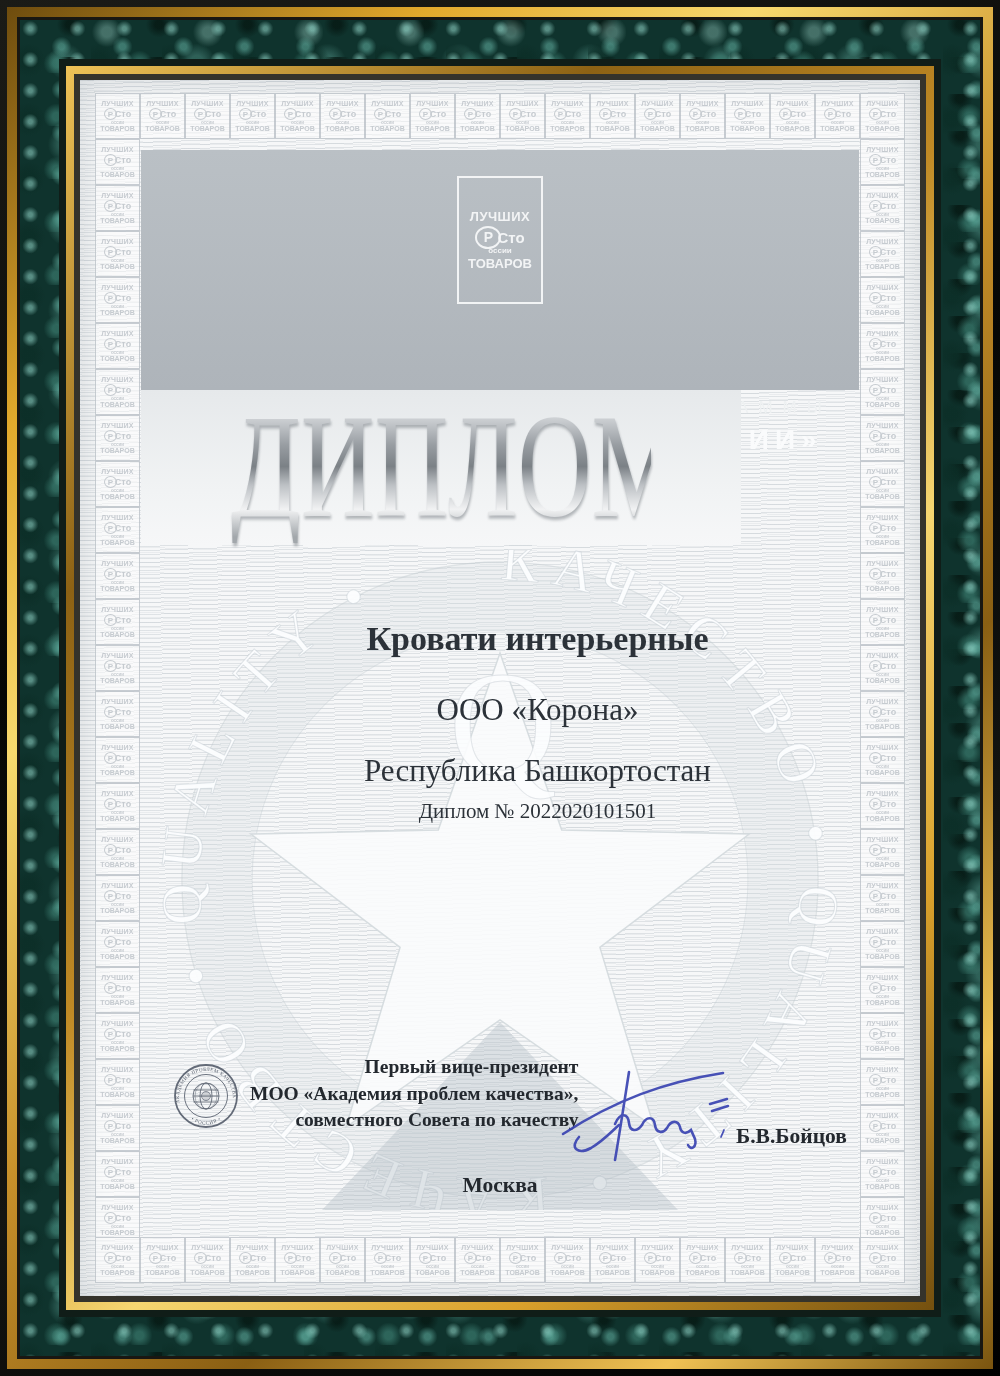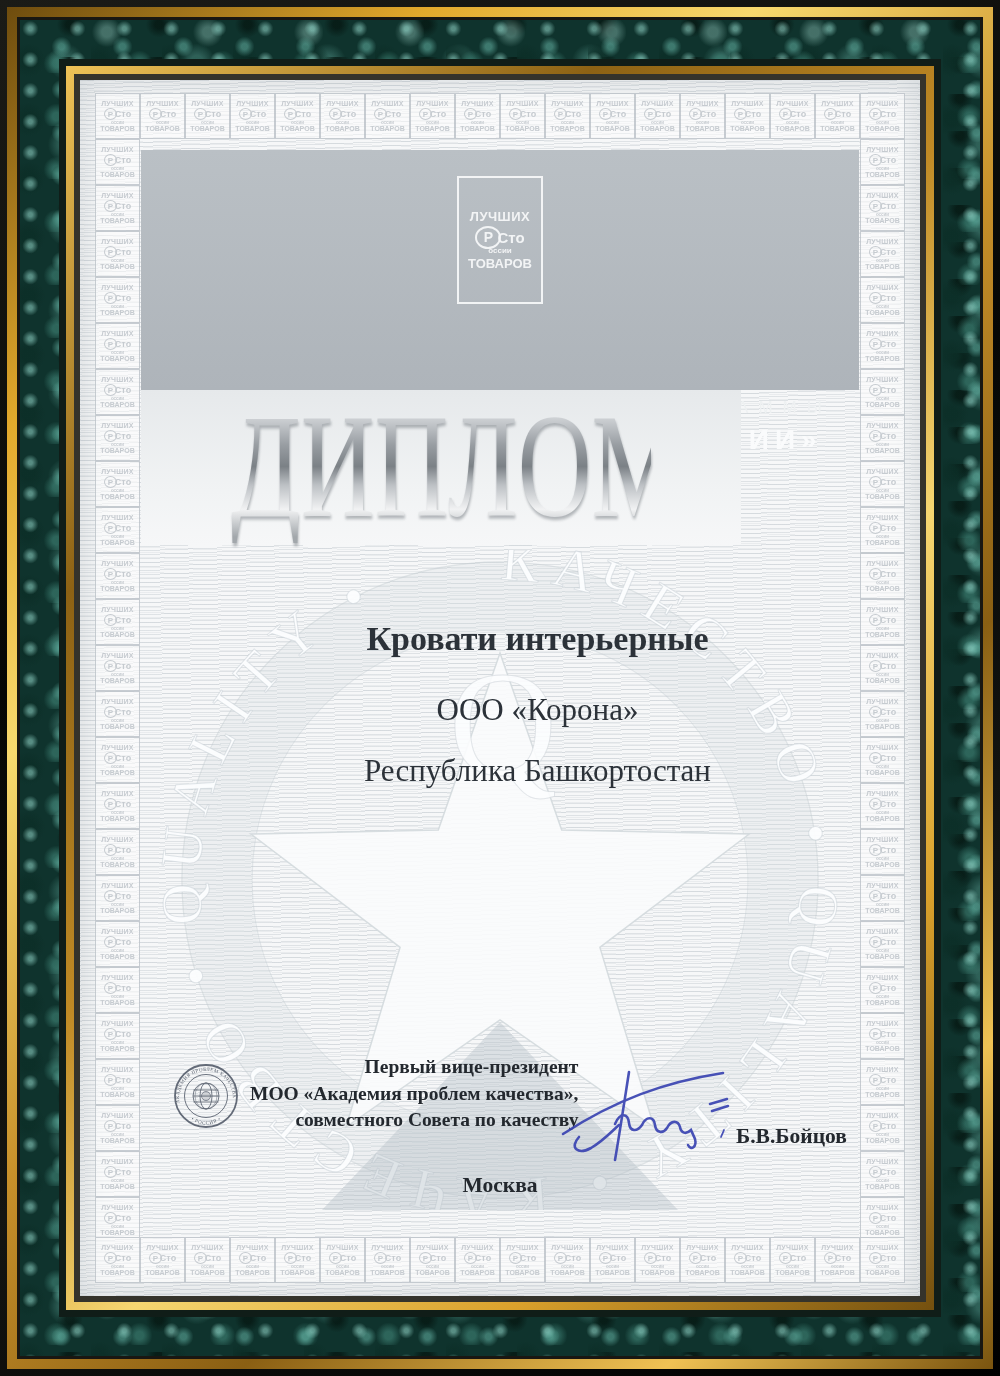--- a/index.html
+++ b/index.html
@@ -902,20 +902,21 @@
         <textPath href="#ringPath">КАЧЕСТВО • QUALITY • КАЧЕСТВО • QUALITY •</textPath>
       </text>
       <polygon points="0,142 178,330 -178,330" fill="rgba(176,187,195,.38)"></polygon>
       <polygon points="0,-227 61.7,-49.9 249.2,-46 99.9,67.4 154,247 0,140 -154,247 -99.9,67.4 -249.2,-46 -61.7,-49.9" fill="rgba(250,251,252,.92)" stroke="rgba(211,217,221,.9)" stroke-width="1.5"></polygon>
       <text x="3" y="-105" text-anchor="middle" font-family="Liberation Serif, serif" font-size="150" fill="rgba(252,253,254,.9)" stroke="rgba(205,212,217,.55)" stroke-width="1">Q</text>
     </svg>
 
     <div class="txt product">Кровати интерьерные</div>
     <div class="txt company">ООО «Корона»</div>
     <div class="txt region">Республика Башкортостан</div>
+    <div class="txt diplomaNo">Диплом № 2022020101501</div>
 
     <svg class="sealSvg" viewBox="0 0 76 76">
       <circle cx="38" cy="38" r="31" fill="none" stroke="#4a5261" stroke-width="1.8" opacity=".85"></circle>
       <circle cx="38" cy="38" r="21.5" fill="none" stroke="#4a5261" stroke-width="1" opacity=".8"></circle>
       <g stroke="#4a5261" fill="none" stroke-width=".9" opacity=".85">
         <circle cx="38" cy="38" r="13"></circle>
         <ellipse cx="38" cy="38" rx="6" ry="13"></ellipse>
         <ellipse cx="38" cy="38" rx="11" ry="13" stroke-width=".5"></ellipse>
         <line x1="25.5" y1="32" x2="50.5" y2="32"></line>
         <line x1="25" y1="38" x2="51" y2="38"></line>

